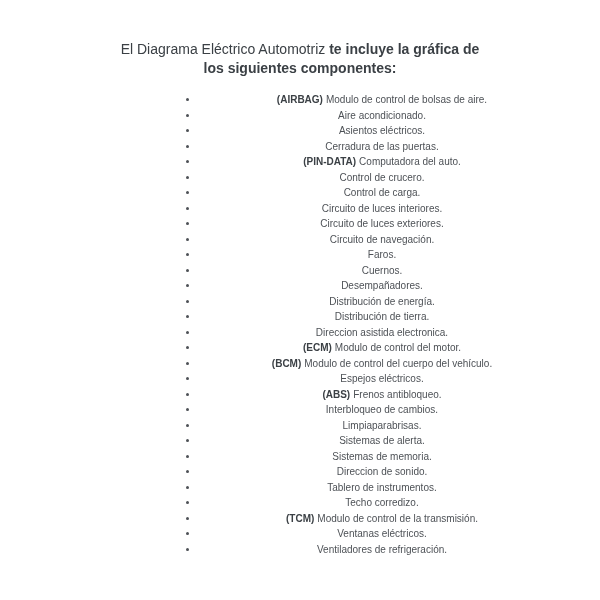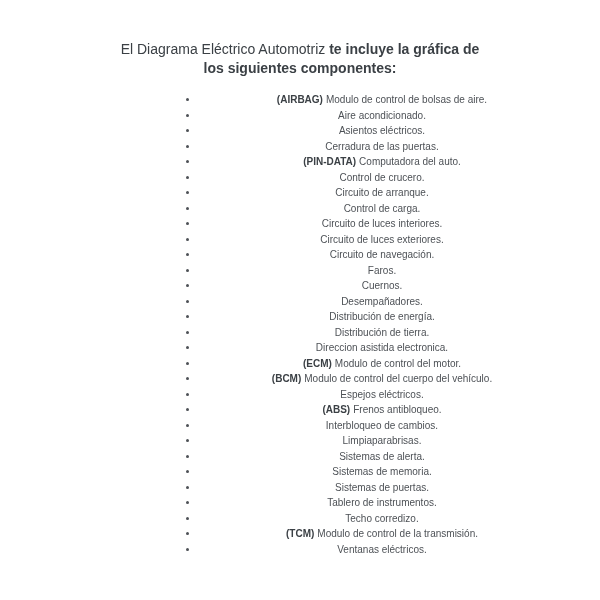--- a/index.html
+++ b/index.html
@@ -77,21 +77,20 @@
 
     <li><span class="bullet"></span><span class="item-bold"></span><span class="item-text">Asientos eléctricos.</span></li>
 
     <li><span class="bullet"></span><span class="item-bold"></span><span class="item-text">Cerradura de las puertas.</span></li>
 
 
     <li><span class="bullet"></span><span class="item-bold">(PIN-DATA)</span><span class="item-text">Computadora del auto.</span></li>
 
     <li><span class="bullet"></span><span class="item-bold"></span><span class="item-text">Control de crucero.</span></li>
 
-    <li><span class="bullet"></span><span class="item-bold"></span><span class="item-text">Circuito de arranque.</span></li>
 
     <li><span class="bullet"></span><span class="item-bold"></span><span class="item-text">Control de carga.</span></li>
 
     <li><span class="bullet"></span><span class="item-bold"></span><span class="item-text">Circuito de luces interiores.</span></li>
 
     <li><span class="bullet"></span><span class="item-bold"></span><span class="item-text">Circuito de luces exteriores.</span></li>
 
     <li><span class="bullet"></span><span class="item-bold"></span><span class="item-text">Circuito de navegación.</span></li>
 
     <li><span class="bullet"></span><span class="item-bold"></span><span class="item-text">Faros.</span></li>
@@ -115,25 +114,26 @@
     <li><span class="bullet"></span><span class="item-bold">(ABS)</span><span class="item-text">Frenos antibloqueo.</span></li>
 
     <li><span class="bullet"></span><span class="item-bold"></span><span class="item-text">Interbloqueo de cambios.</span></li>
 
     <li><span class="bullet"></span><span class="item-bold"></span><span class="item-text">Limpiaparabrisas.</span></li>
 
     <li><span class="bullet"></span><span class="item-bold"></span><span class="item-text">Sistemas de alerta.</span></li>
 
     <li><span class="bullet"></span><span class="item-bold"></span><span class="item-text">Sistemas de memoria.</span></li>
 
-    <li><span class="bullet"></span><span class="item-bold"></span><span class="item-text">Sistemas de puertas.</span></li>
+    <li><span class="bullet"></span><span class="item-bold"></span><span class="item-text">Direccion de sonido.</span></li>
 
     <li><span class="bullet"></span><span class="item-bold"></span><span class="item-text">Tablero de instrumentos.</span></li>
 
     <li><span class="bullet"></span><span class="item-bold"></span><span class="item-text">Techo corredizo.</span></li>
 
     <li><span class="bullet"></span><span class="item-bold">(TCM)</span><span class="item-text">Modulo de control de la transmisión.</span></li>
 
     <li><span class="bullet"></span><span class="item-bold"></span><span class="item-text">Ventanas eléctricos.</span></li>
 
+    <li><span class="bullet"></span><span class="item-bold"></span><span class="item-text">Ventiladores de refrigeración.</span></li>
   </ul>
 
 </div>
 
 </body></html>

